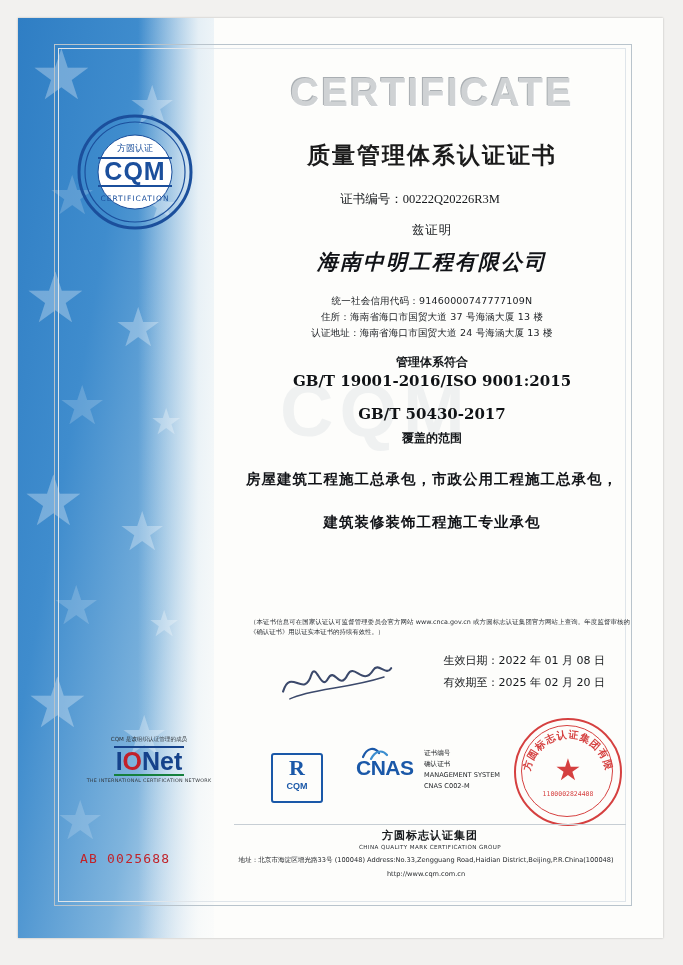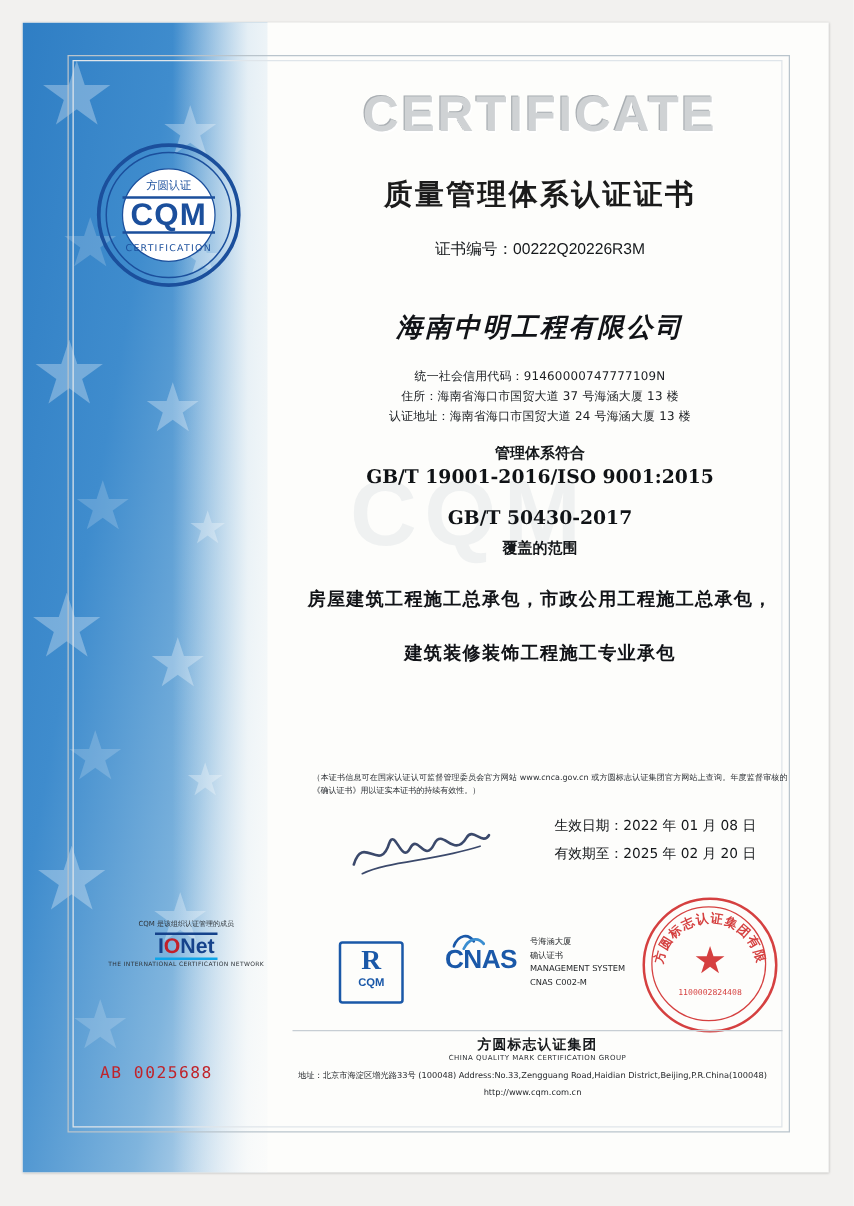--- a/index.html
+++ b/index.html
@@ -87,24 +87,24 @@
     width: 400px;
     text-align: center;
     font-family: "DejaVu Sans", sans-serif;
     font-weight: bold;
     font-size: 23px;
     letter-spacing: 2px;
     color: #1b1b1b;
   }
   .cert-no {
     position: absolute;
-    left: 214px; top: 173px;
+    left: 202px; top: 173px;
     width: 400px;
     text-align: center;
-    font-family: Liberation Sans, sans-serif;
+    font-family: Liberation Serif, serif;
     font-size: 12.5px;
     color: #15181b;
   }
   .hereby {
     position: absolute;
     left: 214px; top: 204px;
     width: 400px;
     text-align: center;
     font-family: "DejaVu Sans", sans-serif;
     font-size: 12.5px;
@@ -250,25 +250,25 @@
   .ionet-top {
     font-family: "DejaVu Sans", sans-serif;
     font-size: 5.6px;
     color: #2e3338;
     margin-bottom: 2px;
   }
   .ionet-mark {
     display: inline-block;
     font-family: "Liberation Sans", sans-serif;
     font-weight: bold;
-    font-size: 17px;
+    font-size: 25px;
     color: #15428b;
     letter-spacing: 0px;
     border-top: 2px solid #15428b;
-    border-bottom: 2px solid #0ea5e9;
+    border-bottom: 2px solid #15803d;
     padding: 0 2px;
     line-height: 1.05;
   }
   .ionet-mark .dot { color: #c2202a; }
   .ionet-bottom {
     font-family: "DejaVu Sans", sans-serif;
     font-size: 4.8px;
     letter-spacing: 0.3px;
     color: #2e3338;
     margin-top: 2px;
@@ -471,20 +471,21 @@
 
     <div class="watermark">CQM</div>
 
     <div class="certificate-word">CERTIFICATE</div>
     <div class="title-cn">质量管理体系认证证书</div>
 
     <div class="cert-no">
       <span>证书编号：</span><span>00222Q20226R3M</span>
     </div>
 
+    <div class="hereby">兹证明</div>
     <div class="company">海南中明工程有限公司</div>
 
     <div class="meta l1">统一社会信用代码：91460000747777109N</div>
     <div class="meta l2">住所：海南省海口市国贸大道 37 号海涵大厦 13 楼</div>
     <div class="meta l3">认证地址：海南省海口市国贸大道 24 号海涵大厦 13 楼</div>
 
     <div class="conform-label">管理体系符合</div>
     <div class="std s1">GB/T 19001-2016/ISO 9001:2015</div>
     <div class="std s2">GB/T 50430-2017</div>
 
@@ -521,21 +522,21 @@
 
     <div class="cnas">
       <div class="cnas-swirl">
         <svg viewBox="0 0 26 14" width="26" height="14">
           <path d="M1 11 C5 1, 13 1, 17 7" fill="none" stroke="#1a58a8" stroke-width="2.2" stroke-linecap="round"></path>
           <path d="M9 13 C13 5, 20 3, 25 9" fill="none" stroke="#3b8ed0" stroke-width="2.2" stroke-linecap="round"></path>
         </svg>
       </div>
       <div class="cnas-logo">CNAS</div>
       <div class="cnas-text">
-        <div>号海涵大厦</div>
+        <div>证书编号</div>
         <div>确认证书</div>
         <div>MANAGEMENT SYSTEM</div>
         <div>CNAS C002-M</div>
       </div>
     </div>
 
     <div class="seal">
       <div class="seal-inner"></div>
       <svg class="seal-arc" viewBox="0 0 104 104">
         <defs>

